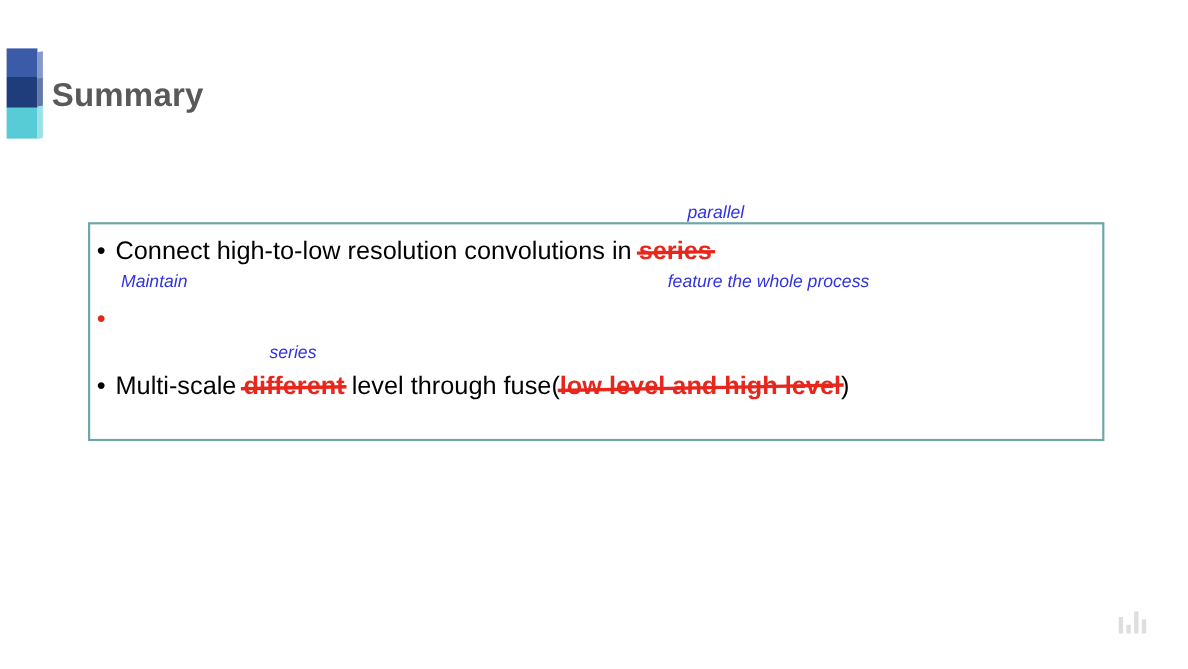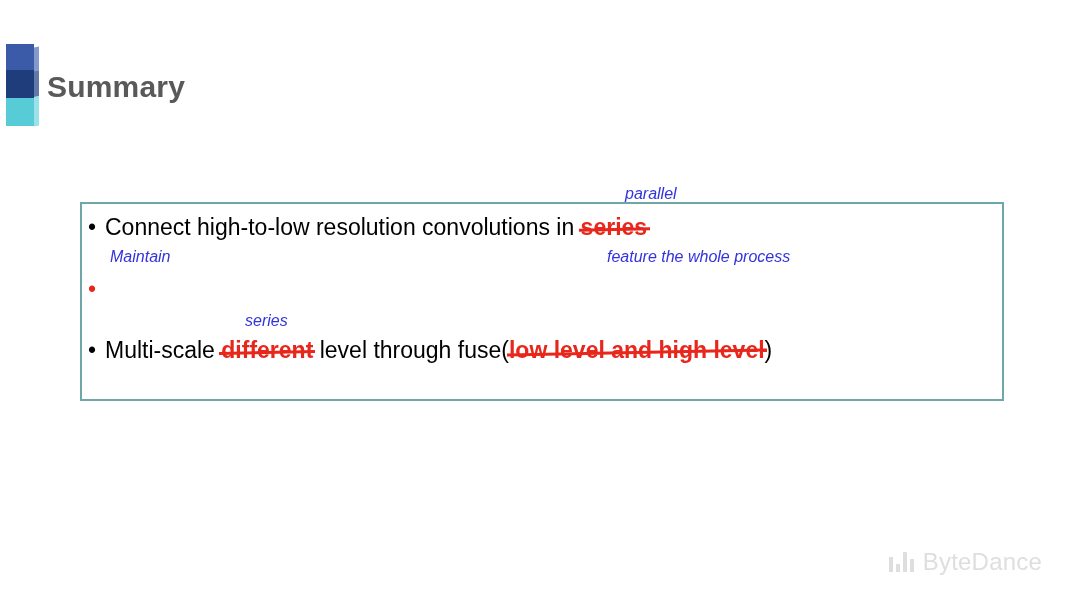--- a/index.html
+++ b/index.html
@@ -191,16 +191,15 @@
     <span>Multi-scale </span><span class="struck">different</span><span> level through fuse(</span><span class="struck">low level and high level</span><span>)</span>
   </div>
 
   <div class="watermark">
     <span class="wm-bars">
       <i class="b1"></i>
       <i class="b2"></i>
       <i class="b3"></i>
       <i class="b4"></i>
     </span>
-    <span class="wm-text">ByteDance</span>
   </div>
 
 </div>
 
 </body></html>

